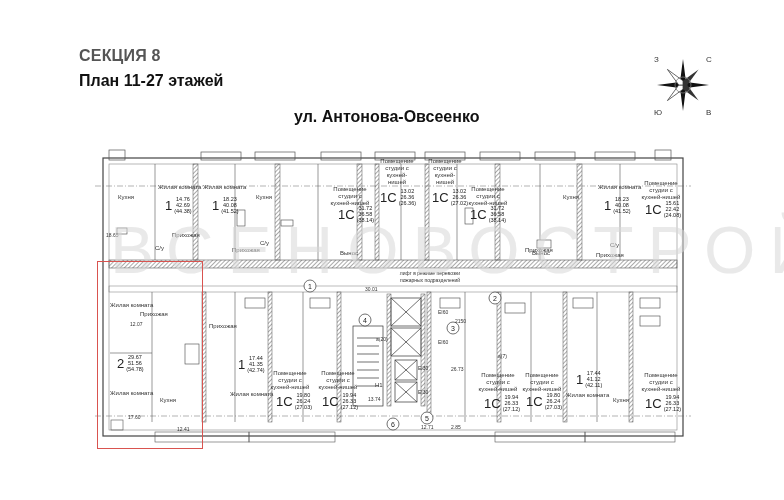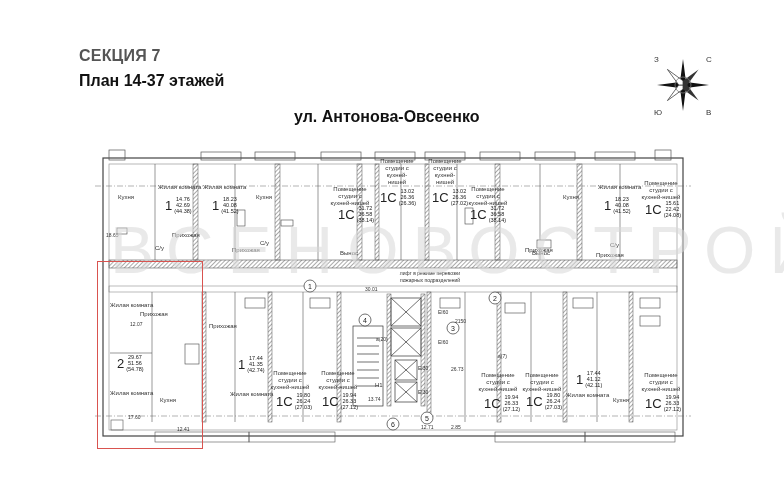--- a/index.html
+++ b/index.html
@@ -14,22 +14,22 @@
   .hl{position:absolute;left:97px;top:261px;width:106px;height:188px;border:1.5px solid #d9534f;box-sizing:border-box;}
   svg text{font-family:"Liberation Sans",sans-serif;fill:#222;}
   .rlbl{position:absolute;font-size:6px;color:#333;line-height:7px;text-align:center;white-space:nowrap;}
   .apt{position:absolute;text-align:center;color:#222;line-height:6px;}
   .apt .rooms{font-size:13px;float:left;line-height:20px;margin-right:2px;}
   .apt .areas{float:left;font-size:5.5px;line-height:6px;text-align:center;}
 </style>
 </head>
 <body>
 
-<div class="hdr-section">СЕКЦИЯ 7</div>
-<div class="hdr-plan">План 14-37 этажей</div>
+<div class="hdr-section">СЕКЦИЯ 8</div>
+<div class="hdr-plan">План 11-27 этажей</div>
 <div class="street">ул. Антонова-Овсеенко</div>
 
 <div class="compass">
   <svg width="70" height="70" viewBox="0 0 70 70">
     <g transform="translate(35,35)">
       <polygon points="0,-26 3,-3 0,0 -3,-3" fill="#111"></polygon>
       <polygon points="0,26 3,3 0,0 -3,3" fill="#111"></polygon>
       <polygon points="-26,0 -3,-3 0,0 -3,3" fill="#111"></polygon>
       <polygon points="26,0 3,-3 0,0 3,3" fill="#111"></polygon>
       <g transform="rotate(45)">

